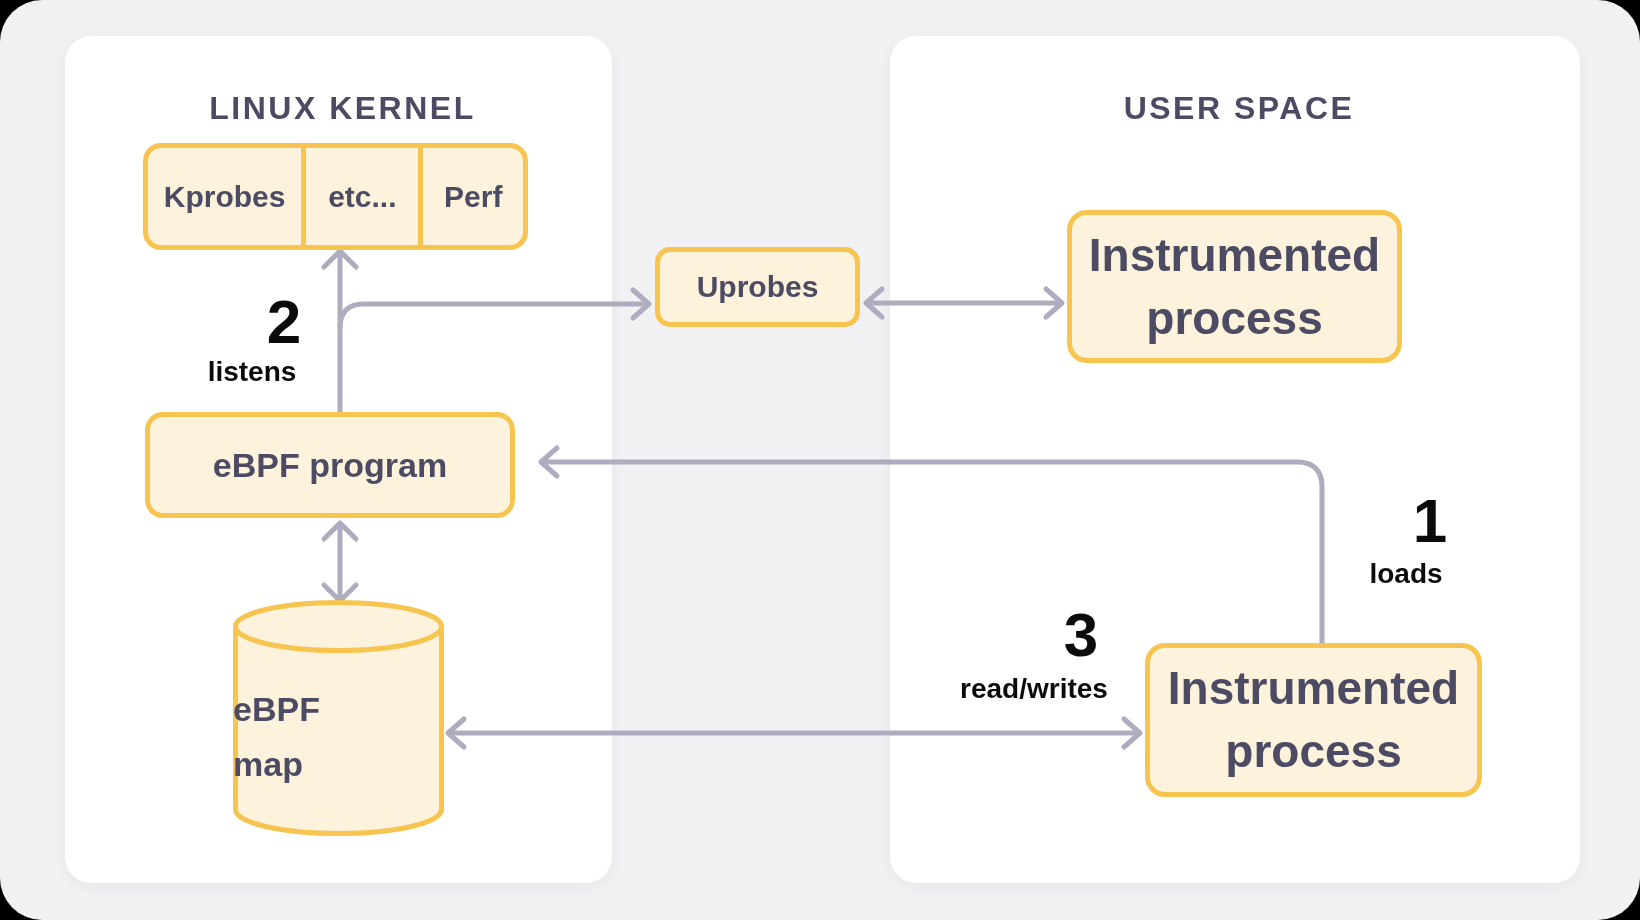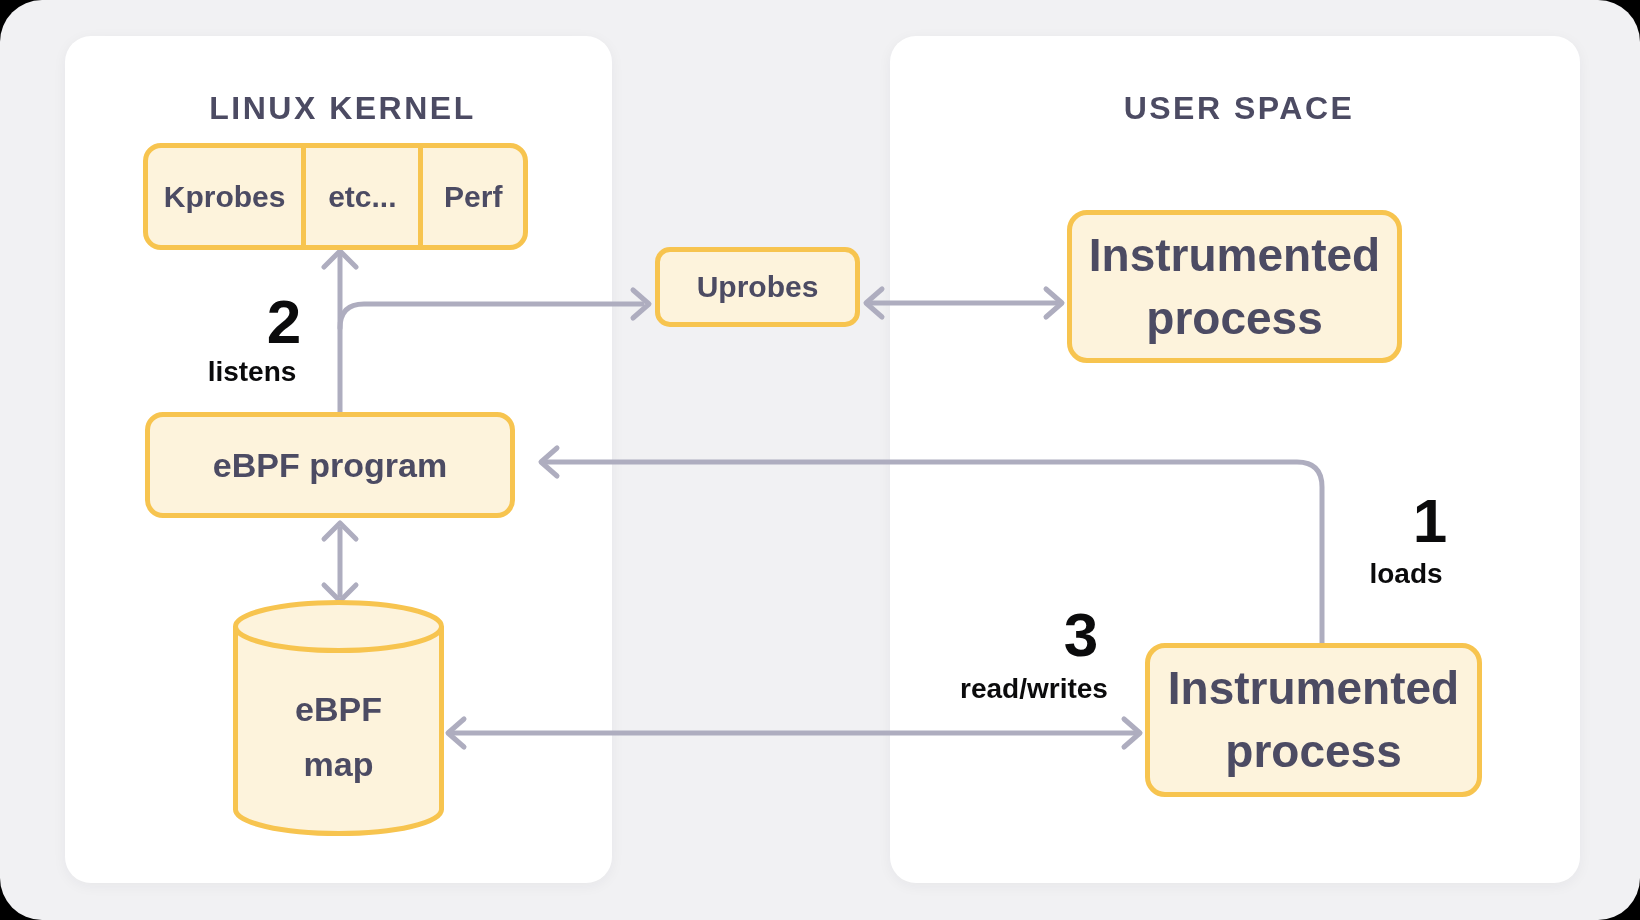--- a/index.html
+++ b/index.html
@@ -35,21 +35,21 @@
   .cell.c2{flex-basis:115px;border-left:5px solid var(--accent,#F7C44F);}
   .program{left:145px;top:412px;width:370px;height:106px;border-radius:18px;font-size:34px;}
   .uprobes{left:655px;top:247px;width:205px;height:80px;border-radius:15px;font-size:30px;}
   .inst{border-radius:20px;font-size:46px;line-height:1.36;}
   .inst-top{left:1067px;top:210px;width:335px;height:153px;}
   .inst-bottom{left:1145px;top:643px;width:337px;height:154px;}
   .cyl{position:absolute;left:233px;top:600px;width:211px;height:236px;}
   .cyl svg{position:absolute;inset:0;overflow:visible;}
   .cyl .shape{fill:var(--node-fill,#FDF3DC);stroke:var(--accent,#F7C44F);stroke-width:5;}
   .cyl-label{
-    position:absolute;left:0;right:0;top:82px;text-align:center;
+    position:absolute;left:0;right:0;top:82px;text-align:left;
     color:var(--ink,#4C4B63);font-weight:700;font-size:34px;line-height:55px;
   }
   .overlay{position:absolute;inset:0;pointer-events:none;}
   .connector{fill:none;stroke:var(--line,#AEADBF);stroke-width:5;stroke-linecap:round;stroke-linejoin:round;}
   .step{position:absolute;transform:translate(-50%,-50%);color:var(--label,#0B0B0C);white-space:nowrap;}
   .step-number{font-size:62px;font-weight:700;}
   .step-label{font-size:28px;font-weight:700;}
 </style>
 </head>
 <body>

